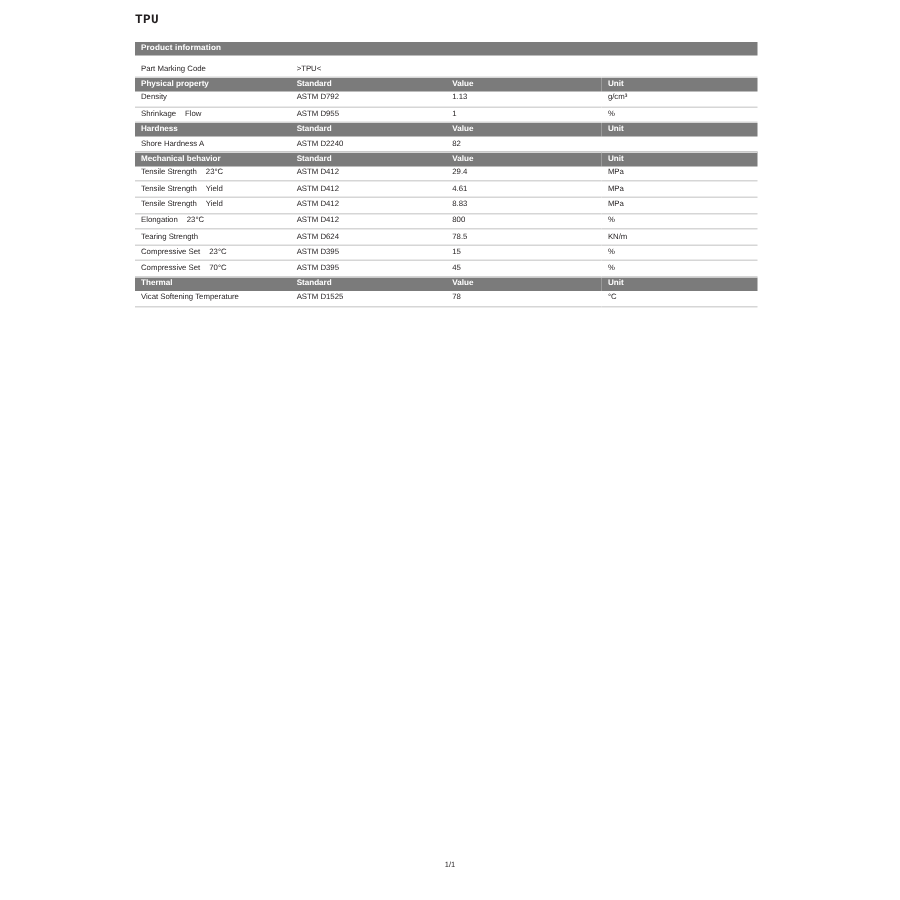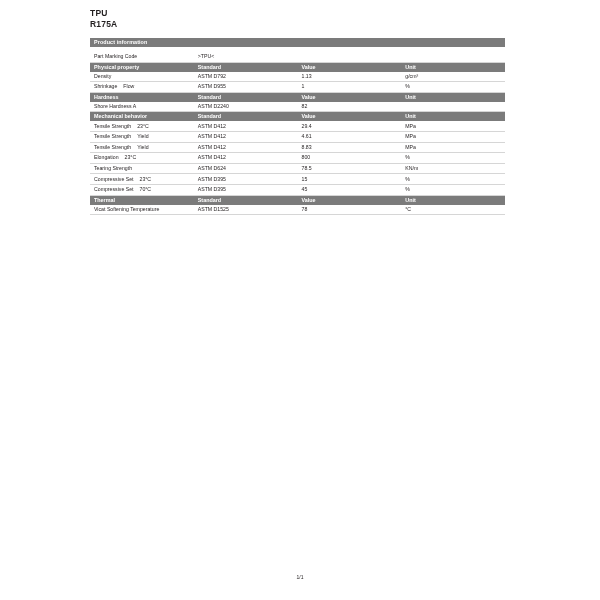--- a/index.html
+++ b/index.html
@@ -25,20 +25,21 @@
     padding-left: 90px;
     margin-top: 2px;
     margin-bottom: 9px;
   }
   .title-line {
     font-size: 8.5px;
     font-weight: bold;
     line-height: 10.5px;
     letter-spacing: 0.2px;
     color: #231f20;
+    font-family: Liberation Mono, monospace;
   }
   .content {
     padding-left: 90px;
     padding-right: 95px;
   }
   table.spec {
     width: 100%;
     border-collapse: collapse;
     table-layout: fixed;
   }
@@ -96,21 +97,20 @@
     color: #231f20;
   }
 </style>
 </head>
 <body>
 
 <div class="page">
 
   <div class="title-block">
     <div class="title-line">TPU</div>
-    <div class="title-line">R175A</div>
   </div>
 
   <div class="content">
     <table class="spec">
       <tbody>
 
         <tr class="section-head">
           <td colspan="4">Product information</td>
         </tr>
 

